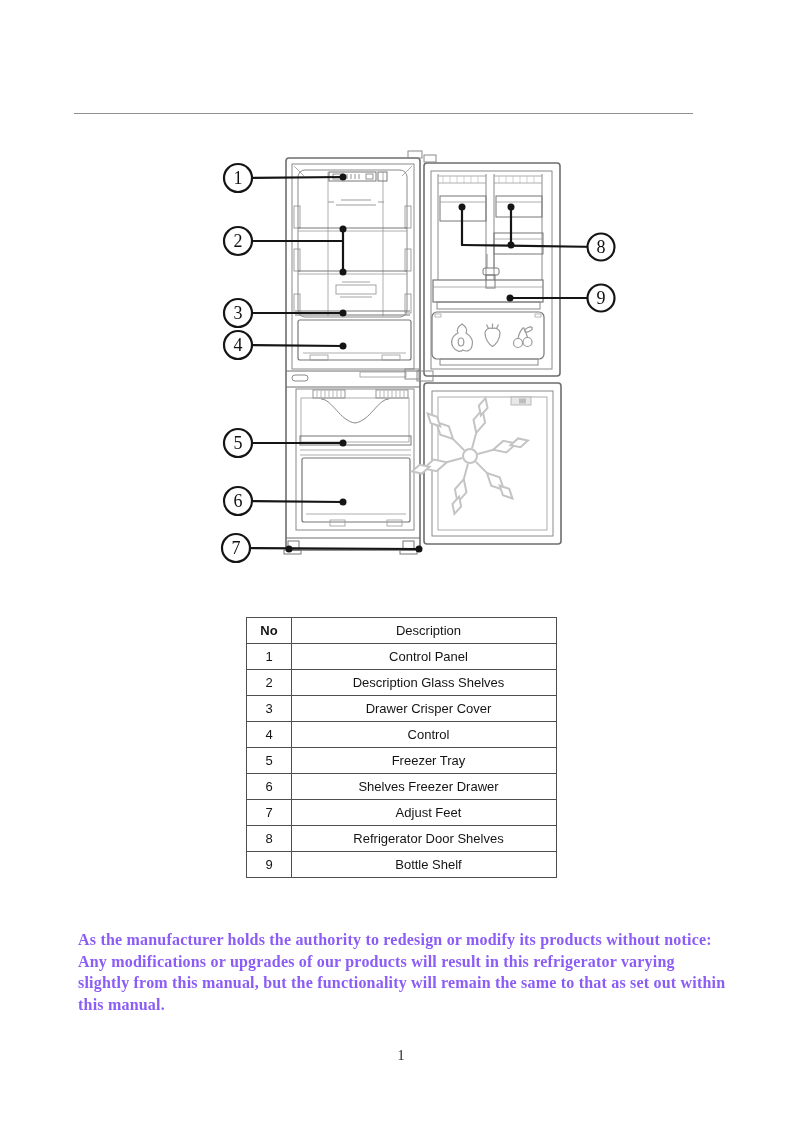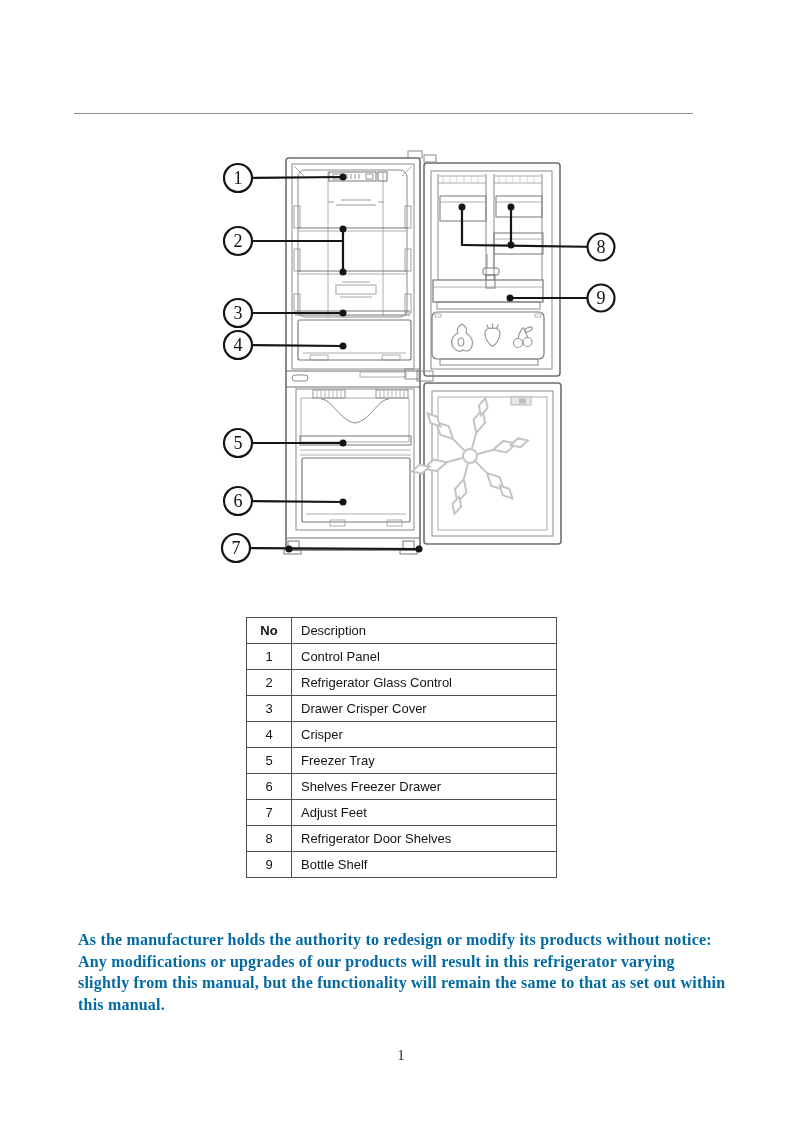--- a/index.html
+++ b/index.html
@@ -19,32 +19,32 @@
     position:absolute;left:246px;top:617px;width:311px;
     border-collapse:collapse;table-layout:fixed;
     font-size:13px;color:#141414;
     border:1.8px solid #333;
   }
   .parts-table td,.parts-table th{
     border:1px solid #4f4f4f;height:25px;padding:0;font-weight:normal;
     vertical-align:middle;background:#fff;
   }
   .parts-table .col-no{width:44px;text-align:center;margin-top:44px;}
-  .parts-table .col-desc{text-align:left;padding-left:9px;}
+  .parts-table .col-desc{text-align:center;padding-left:9px;}
   .parts-table th.col-no{font-weight:bold;}
   .accessory-line{
     position:absolute;left:78px;top:901px;width:700px;
     font-family:"Liberation Serif",serif;font-size:16.5px;white-space:nowrap;
   }
   .acc-label{font-weight:bold;letter-spacing:.4px;}
   .acc-highlight{background:#ffff00;padding:1px 3px;letter-spacing:.3px;}
   .disclaimer{
     position:absolute;left:78px;top:929px;width:652px;
     font-family:"Liberation Serif",serif;font-size:16px;font-weight:bold;
-    line-height:21.5px;letter-spacing:.2px;color:#0369a1;
+    line-height:21.5px;letter-spacing:.2px;color:#8b5cf6;
   }
   .page-number{
     position:absolute;left:0;top:1048px;width:802px;text-align:center;
     font-family:"Liberation Serif",serif;font-size:14px;color:#222;
   }
   .co-num{font-family:"Liberation Serif",serif;font-size:18px;fill:#111;}
 </style>
 </head>
 <body>
 
@@ -319,29 +319,29 @@
         <th class="col-desc">Description</th>
       </tr>
     </thead>
     <tbody>
       <tr>
           <td class="col-no">1</td>
           <td class="col-desc">Control Panel</td>
         </tr>
       <tr>
           <td class="col-no">2</td>
-          <td class="col-desc">Refrigerator Glass Control</td>
+          <td class="col-desc">Description Glass Shelves</td>
         </tr>
       <tr>
           <td class="col-no">3</td>
           <td class="col-desc">Drawer Crisper Cover</td>
         </tr>
       <tr>
           <td class="col-no">4</td>
-          <td class="col-desc">Crisper</td>
+          <td class="col-desc">Control</td>
         </tr>
       <tr>
           <td class="col-no">5</td>
           <td class="col-desc">Freezer Tray</td>
         </tr>
       <tr>
           <td class="col-no">6</td>
           <td class="col-desc">Shelves Freezer Drawer</td>
         </tr>
       <tr>

